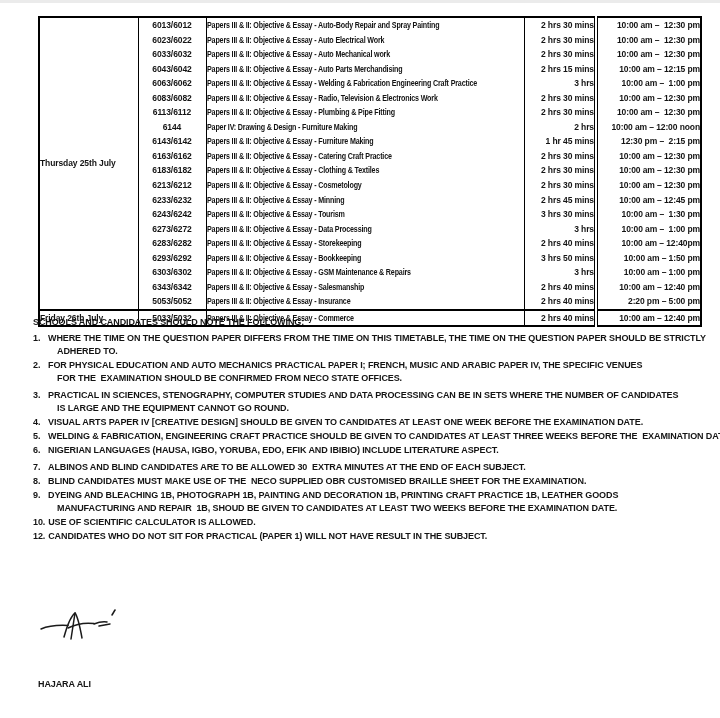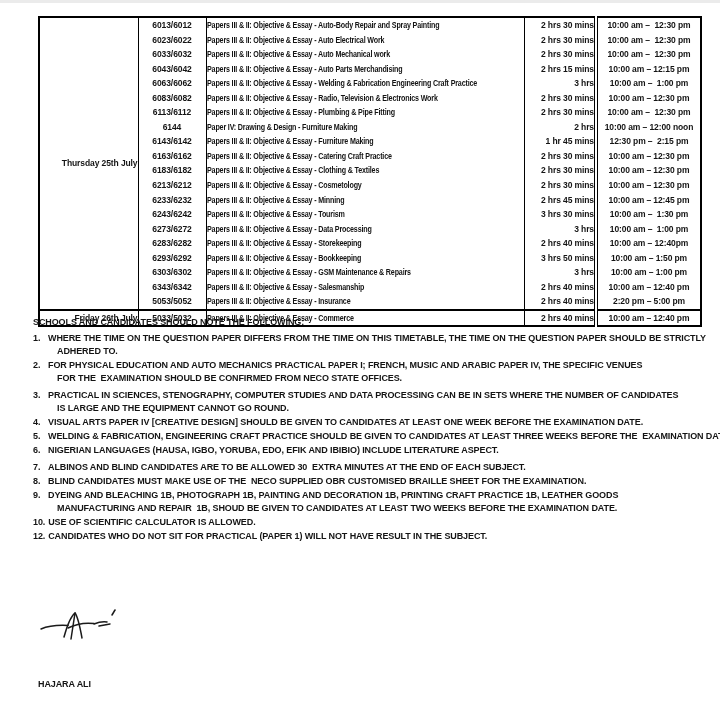--- a/index.html
+++ b/index.html
@@ -13,26 +13,26 @@
   
   table.tt{
     position:absolute;left:38px;top:16px;width:662px;
     border-collapse:collapse;table-layout:fixed;
     border:2.5px solid #000;
   }
   table.tt td{
     padding:0;height:14.55px;line-height:14.55px;font-size:8.5px;
     letter-spacing:-0.1px;white-space:pre;overflow:visible;
   }
-  td.date{vertical-align:middle;padding-left:3px;text-align:right;}
+  td.date{vertical-align:middle;padding-left:3px;}
   td.code{border-left:1.5px solid #000;text-align:center;}
   td.paper{border-left:1.5px solid #000;padding-left:3px;}
   td.paper > span{display:inline-block;transform:scaleX(0.84);transform-origin:0 50%;letter-spacing:-0.2px;white-space:pre;}
   td.dur{border-left:1.5px solid #000;padding-left:3px;text-align:right;}
-  td.time{border-left:4px double #000;text-align:center;}
+  td.time{border-left:4px double #000;text-align:right;}
   tr.group-start td{border-top:2.5px solid #000;}
 
   
   .notes{position:absolute;left:33px;top:316px;width:684px;font-size:9px;}
   .notes-heading{line-height:13px;margin-bottom:3px;letter-spacing:-0.1px;white-space:pre;}
   .note-item{margin-bottom:1px;}
   .note-items > .note-item:nth-child(3),
   .note-items > .note-item:nth-child(7){margin-top:4px;}
   .note-line{line-height:13px;letter-spacing:-0.1px;white-space:pre;}
   .note-line .num{display:inline-block;min-width:12px;margin-right:3px;}

